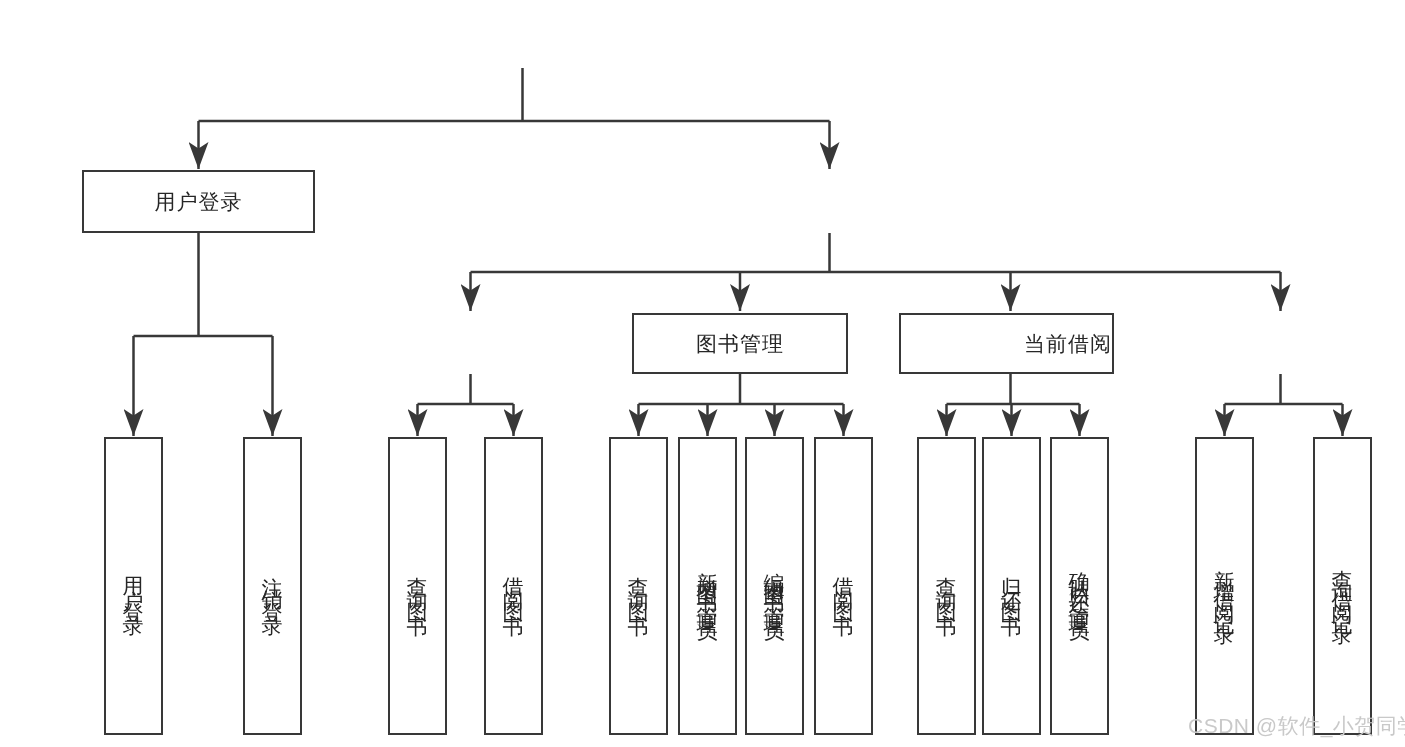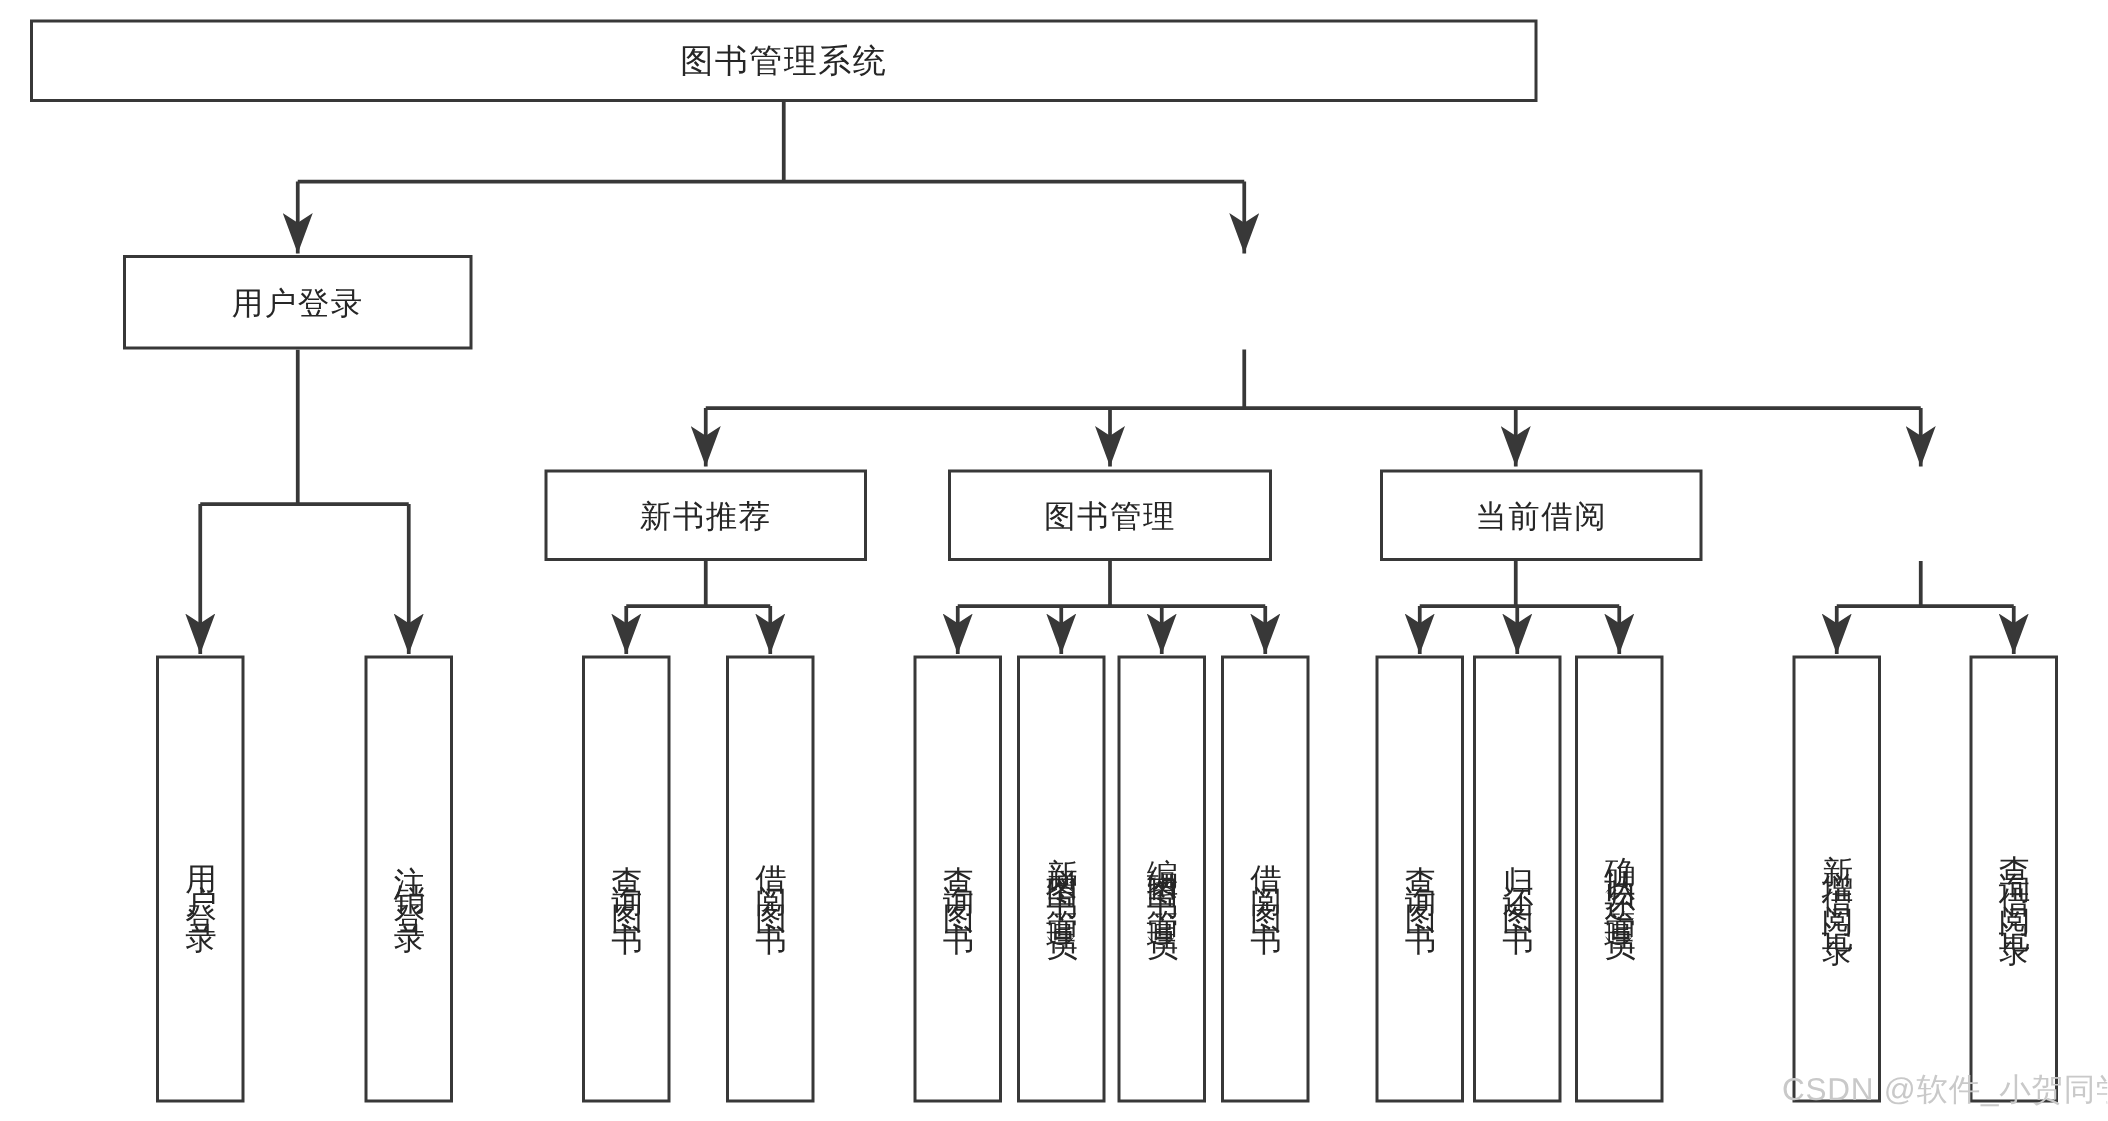--- a/index.html
+++ b/index.html
@@ -63,35 +63,29 @@
       <path d="M774.5 404 V436" marker-end="url(#arw)"></path>
       <path d="M843.5 404 V436" marker-end="url(#arw)"></path>
       <path d="M946.5 404 V436" marker-end="url(#arw)"></path>
       <path d="M1011.5 404 V436" marker-end="url(#arw)"></path>
       <path d="M1079.5 404 V436" marker-end="url(#arw)"></path>
       <path d="M1224.5 404 V436" marker-end="url(#arw)"></path>
       <path d="M1342.5 404 V436" marker-end="url(#arw)"></path>
     </g>
   </svg>
 
-  <div class="box h-box root-box" style="left:20px;top:13px;width:1005px;height:55px;">
-    <span>图书管理系统</span>
-  </div>
 
   <div class="box h-box" style="left:82px;top:170px;width:233px;height:63px;">
     <span>用户登录</span>
   </div>
 
-  <div class="box h-box" style="left:363px;top:313px;width:215px;height:61px;">
-    <span>新书推荐</span>
-  </div>
   <div class="box h-box" style="left:632px;top:313px;width:216px;height:61px;">
     <span>图书管理</span>
   </div>
-  <div class="box h-box" style="left:920px;top:313px;width:215px;height:61px;">
+  <div class="box h-box" style="left:899px;top:313px;width:215px;height:61px;justify-content:flex-end;">
     <span>当前借阅</span>
   </div>
 
   <div class="box v-box" style="left:104px;top:437px;width:59px;height:298px;">
     <span>用户登录</span>
   </div>
   <div class="box v-box" style="left:243px;top:437px;width:59px;height:298px;">
     <span>注销登录</span>
   </div>
 

